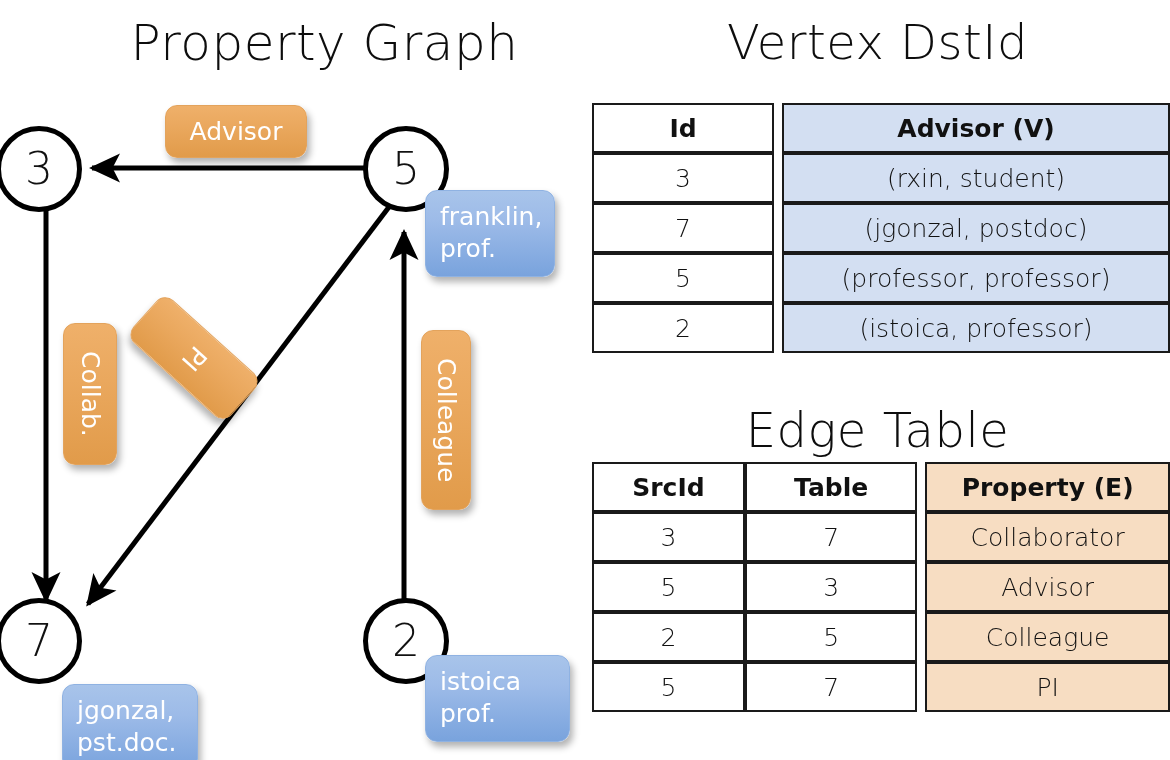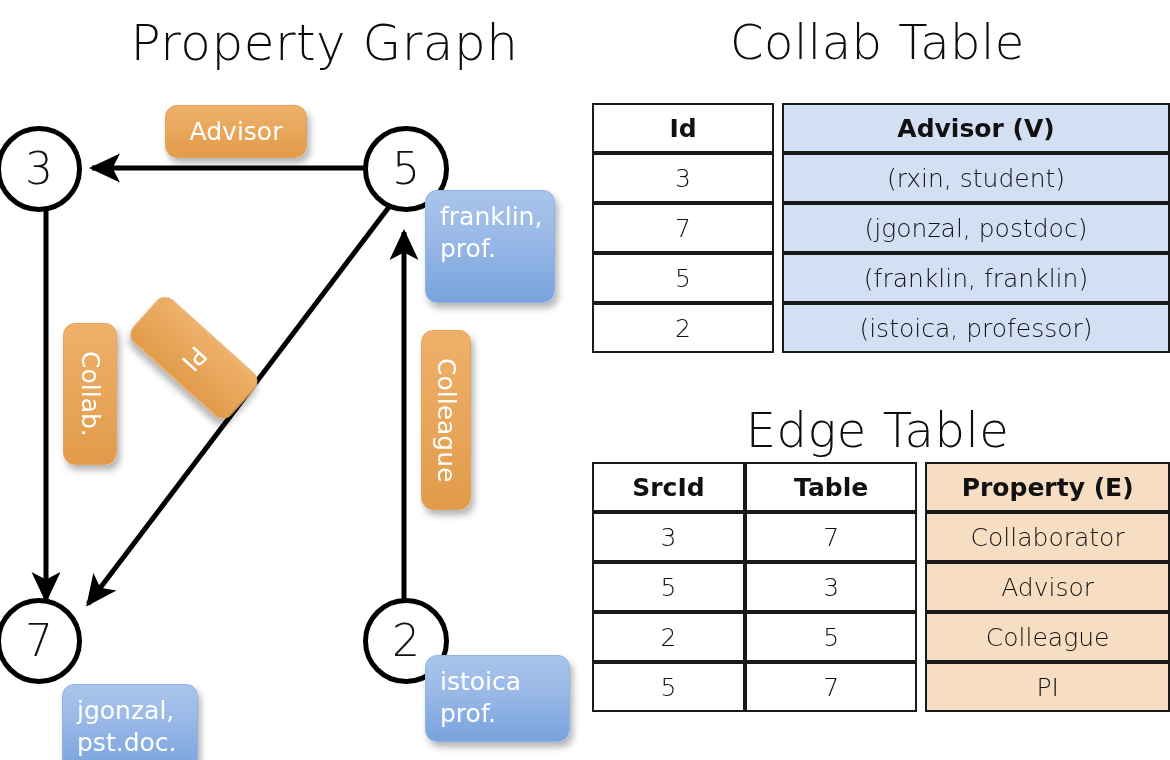--- a/index.html
+++ b/index.html
@@ -144,21 +144,21 @@
   .cell-blue { background: #d3dff2 !important; }
   .cell-orange { background: #f7ddc2 !important; }
 
   #vertex-table-wrap { left: 592px; top: 103px; }
   #edge-table-wrap   { left: 592px; top: 462px; border-radius: 12px; }
 </style>
 </head>
 <body>
 
 <div class="title" id="title-property-graph">Property Graph</div>
-<div class="title" id="title-vertex-table">Collab Table</div>
+<div class="title" id="title-vertex-table">Vertex DstId</div>
 <div class="title" id="title-edge-table">Edge Table</div>
 
 <div id="graph-panel">
 
   <svg id="graph-edges" viewBox="0 0 585 760" xmlns="http://www.w3.org/2000/svg">
     <defs>
       <marker id="ah" markerWidth="7" markerHeight="7" refX="5.6" refY="3.1" orient="auto" markerUnits="strokeWidth">
         <path d="M0,0.2 L6.2,3.1 L0,6 L1.5,3.1 Z" fill="#000"></path>
       </marker>
     </defs>
@@ -179,21 +179,21 @@
     <span>5</span>
   </div>
   <div class="node" style="left:-4px; top:598px; width:86px; height:86px;">
     <span>7</span>
   </div>
   <div class="node" style="left:363px; top:598px; width:86px; height:86px;">
     <span>2</span>
   </div>
 
 
-  <div class="pbox blue" style="left:425px; top:190px; width:130px; height:113px;">
+  <div class="pbox blue" style="left:425px; top:190px; width:130px; height:87px;">
     <div>franklin,</div>
     <div>prof.</div>
   </div>
 
   <div class="pbox blue" style="left:62px; top:655px; width:136px; height:87px;margin-top:29px;">
     <div>jgonzal,</div>
     <div>pst.doc.</div>
   </div>
 
   <div class="pbox blue" style="left:425px; top:655px; width:145px; height:87px;">
@@ -234,21 +234,21 @@
         <td class="cell-blue">(rxin, student)</td>
       </tr>
       <tr>
         <td>7</td>
         <td class="spacer"></td>
         <td class="cell-blue">(jgonzal, postdoc)</td>
       </tr>
       <tr>
         <td>5</td>
         <td class="spacer"></td>
-        <td class="cell-blue">(franklin, franklin)</td>
+        <td class="cell-blue">(professor, professor)</td>
       </tr>
       <tr>
         <td>2</td>
         <td class="spacer"></td>
         <td class="cell-blue">(istoica, professor)</td>
       </tr>
     </tbody>
   </table>
 </div>
 

